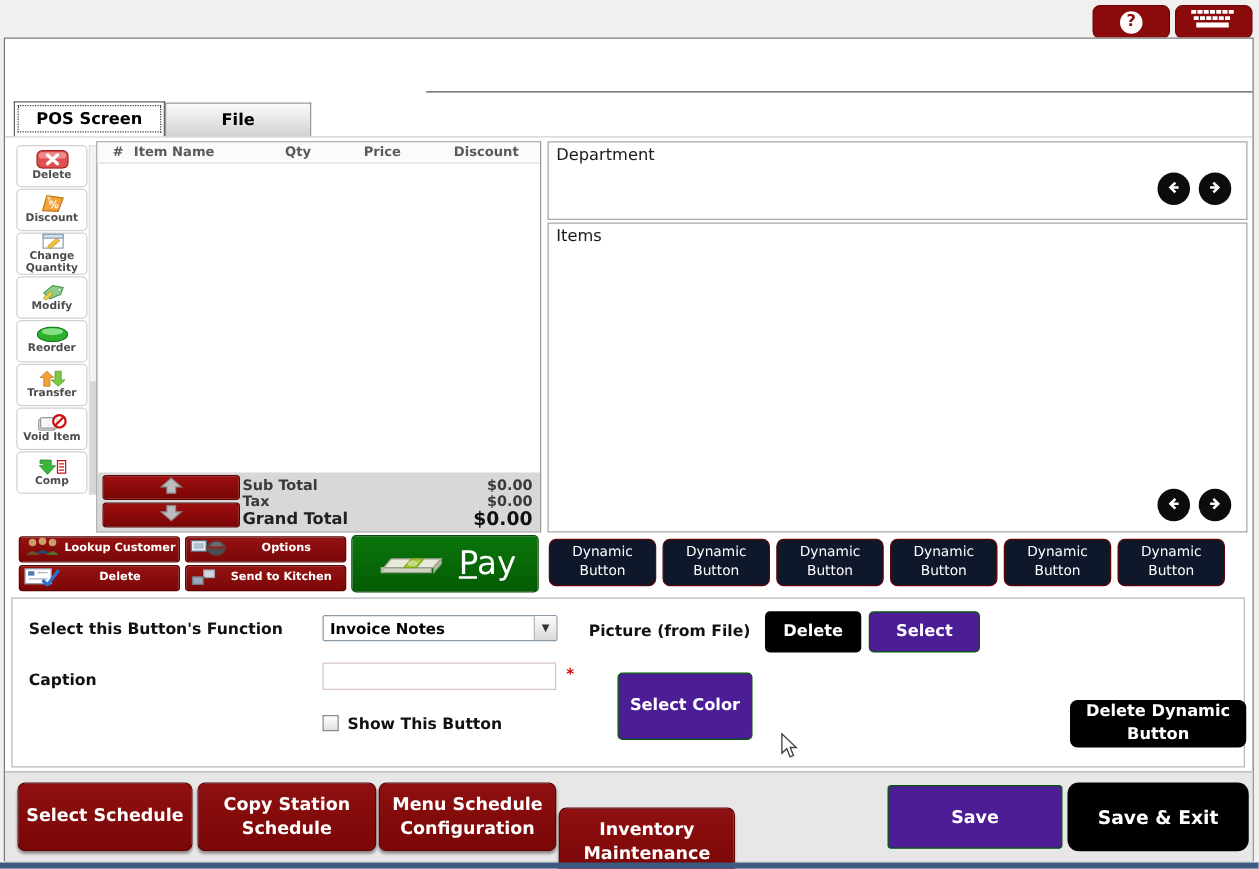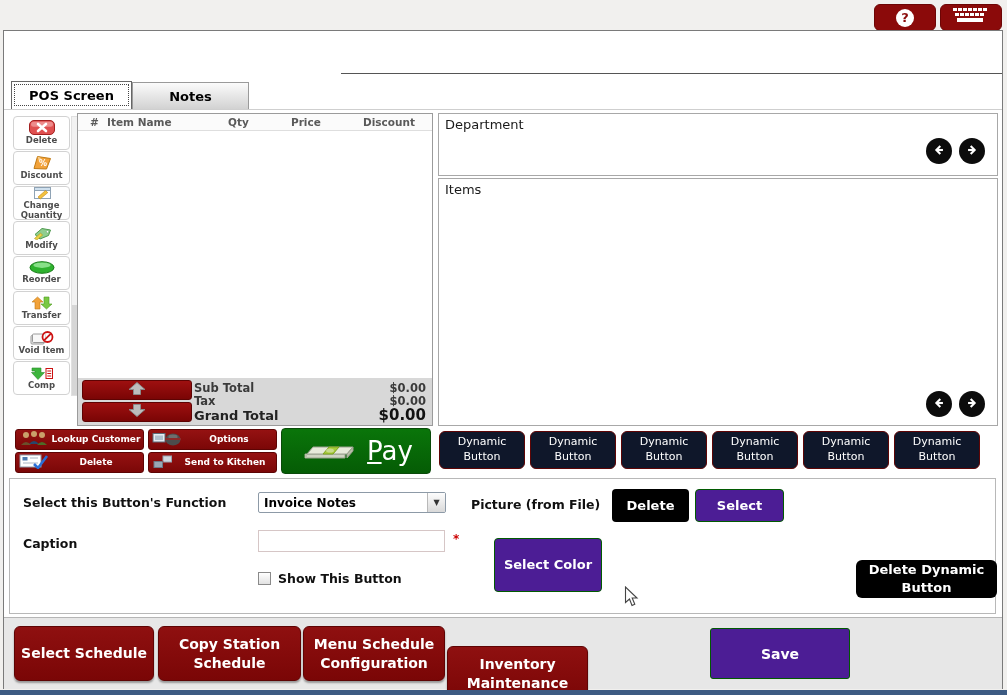--- a/index.html
+++ b/index.html
@@ -169,21 +169,21 @@
       </g>
     </svg>
   </span>
 </div>
 
 <div class="window">
 
   <div class="header-line"></div>
 
   <div class="tab tab-pos">POS Screen</div>
-  <div class="tab tab-menu">Notes</div>
+  <div class="tab tab-menu">File</div>
   <div class="tab-strip-line"></div>
 
   <div class="sidebar">
     <div class="side-btn">
       <span>
         <svg width="26" height="15" viewBox="0 0 26 15">
             <rect x="0.5" y="0.5" width="25" height="14" rx="4.5" fill="#df5050" stroke="#a32020"></rect>
             <rect x="2" y="1.8" width="22" height="5" rx="2.5" fill="#f2a0a0" opacity="0.75"></rect>
             <path d="M9 4 L17 11 M17 4 L9 11" stroke="#fff" stroke-width="2.6" stroke-linecap="round"></path>
           </svg>
@@ -441,20 +441,21 @@
     <div class="foot-red" style="left:154px; width:143px;">
         <span>Copy Station Schedule</span>
       </div>
     <div class="foot-red" style="left:299px; width:142px;">
         <span>Menu Schedule Configuration</span>
       </div>
     <div class="foot-red" style="left:443px; width:141px;margin-top:20px;">
         <span>Inventory Maintenance</span>
       </div>
     <button class="grn-btn" style="position:absolute; left:706px; top:10px; width:140px; height:51px; font-size:14px; border-radius:3px;">Save</button>
+    <button class="blk-btn" style="position:absolute; left:850px; top:8px; width:145px; height:55px; font-size:15px; border-radius:9px;">Save &amp; Exit</button>
   </div>
 </div>
 
 <div class="bottom-strip"></div>
 
 <div class="cursor">
   <svg width="15" height="21" viewBox="0 0 15 21">
       <path d="M1.5 1 L1.5 16.5 L5.5 13 L8 19.5 L10.8 18.3 L8.2 12 L13 12 Z" fill="#fdfdfd" stroke="#444" stroke-width="1.1"></path>
     </svg>
 </div>

